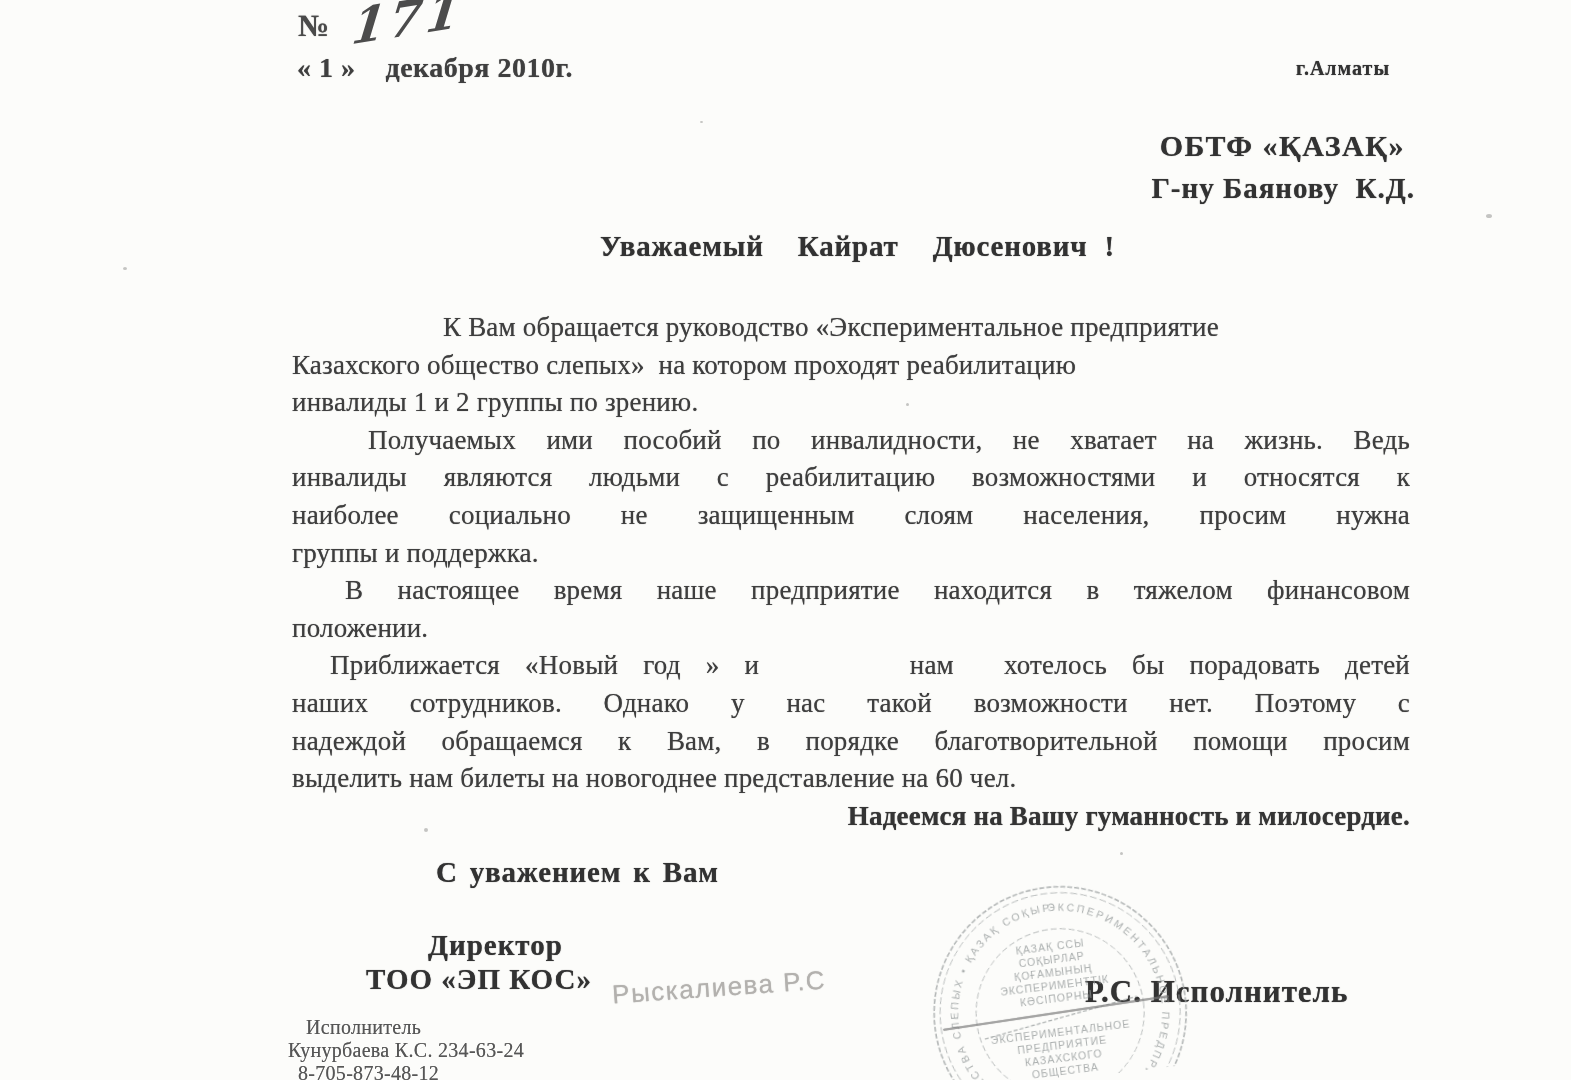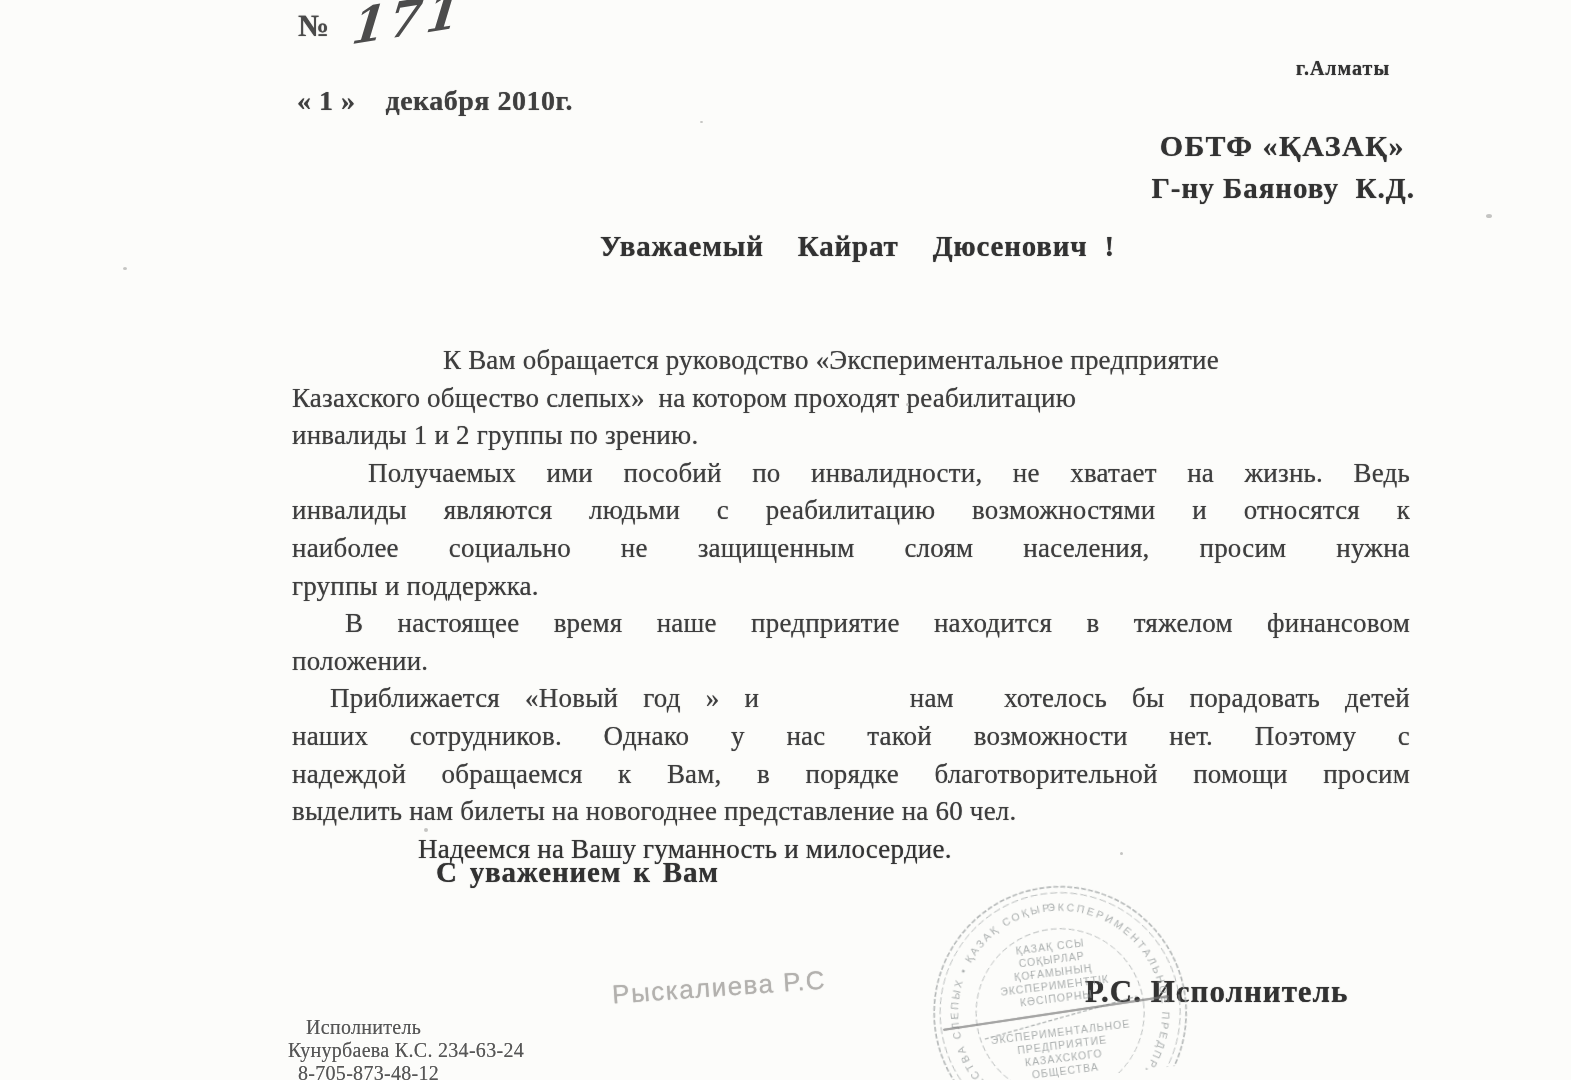--- a/index.html
+++ b/index.html
@@ -5,21 +5,21 @@
   html,body{margin:0;padding:0;background:#e8e8e8;}
   .page{
     position:relative;
     width:1571px;height:1080px;
     margin:0 auto;
     background:#fcfcfa;
     overflow:hidden;
     font-family:"Liberation Serif","DejaVu Serif",serif;
     color:#3e3e3e;
   }
-  .ink{ text-shadow:0 0 0.8px rgba(62,62,62,0.75);margin-top:33px; }
+  .ink{ text-shadow:0 0 0.8px rgba(62,62,62,0.75); }
   .ink-b{ text-shadow:0 0 0.9px rgba(45,45,45,0.8); font-weight:bold; color:#323232; }
 
   
   .no-sign{ position:absolute; left:298px; top:8px; font-size:31px; font-weight:bold; color:#4a4a4a; }
   .no-val{
     position:absolute; left:352px; top:-10px;
     font-size:48px; font-style:italic; font-weight:bold;
     font-family:"DejaVu Serif",serif; color:#4c4c4c;
     transform:rotate(-9deg) skewX(-16deg);
     letter-spacing:4px;
@@ -34,21 +34,21 @@
 
   
   .body-block{ position:absolute; left:292px; top:309px; width:1118px; font-size:27px; letter-spacing:0.2px; }
   .bl{ height:37.6px; line-height:37.6px; overflow:hidden; white-space:nowrap; }
   .j{ white-space:normal; text-align:justify; text-align-last:justify; }
   .i1{ text-indent:151px; }
   .i2{ text-indent:76px; }
   .i3{ text-indent:53px; }
   .i4{ text-indent:38px; }
   .i5{ text-indent:126px; }
-  .b{ font-weight:normal; color:#343434; text-shadow:0 0 0.9px rgba(50,50,50,0.8); }
+  .b{ font-weight:bold; color:#343434; text-shadow:0 0 0.9px rgba(50,50,50,0.8);text-align:right; }
 
   .closing{ position:absolute; left:436px; top:856px; font-size:29px; letter-spacing:0.8px; word-spacing:4px; }
 
   .sig-title{ position:absolute; left:366px; top:928px; width:300px; font-size:29px; line-height:34px; letter-spacing:1px; }
   .sig-title .t1{ padding-left:62px; }
   .sig-hand{
     position:absolute; left:612px; top:972px;
     font-family:"Liberation Sans","DejaVu Sans",sans-serif;
     font-size:26px; color:#b3b1ae; letter-spacing:1.5px;
     transform:rotate(-4deg);
@@ -105,20 +105,24 @@
     <div class="bl">положении.</div>
     <div class="bl j i4">Приближается «Новый год » и&nbsp;&nbsp;&nbsp;&nbsp;&nbsp; нам&nbsp; хотелось бы порадовать детей</div>
     <div class="bl j">наших сотрудников. Однако у нас такой возможности нет. Поэтому с</div>
     <div class="bl j">надеждой обращаемся к Вам, в порядке благотворительной помощи просим</div>
     <div class="bl">выделить нам билеты на новогоднее представление на 60 чел.</div>
     <div class="bl i5 b">Надеемся на Вашу гуманность и милосердие.</div>
   </div>
 
   <div class="closing ink-b">С уважением к Вам</div>
 
+  <div class="sig-title ink-b">
+    <div class="t1">Директор</div>
+    <div class="t2">ТОО «ЭП КОС»</div>
+  </div>
 
   <div class="sig-hand">Рыскалиева Р.С</div>
   <div class="sig-name ink-b">Р.С. Исполнитель</div>
 
   <svg class="stamp" width="280" height="202" viewBox="0 0 280 202" xmlns="http://www.w3.org/2000/svg">
     <circle cx="140" cy="135" r="126" fill="none" stroke="#a7abab" stroke-width="1.6" stroke-dasharray="5 2"></circle>
     <circle cx="140" cy="135" r="120" fill="none" stroke="#aeb2b2" stroke-width="1" stroke-dasharray="7 3"></circle>
     <circle cx="140" cy="135" r="84" fill="none" stroke="#aeb2b2" stroke-width="1" stroke-dasharray="6 3"></circle>
     <defs>
       <path id="ringPath" d="M 140,33 a 102,102 0 1 1 -0.01,0 z" fill="none"></path>

